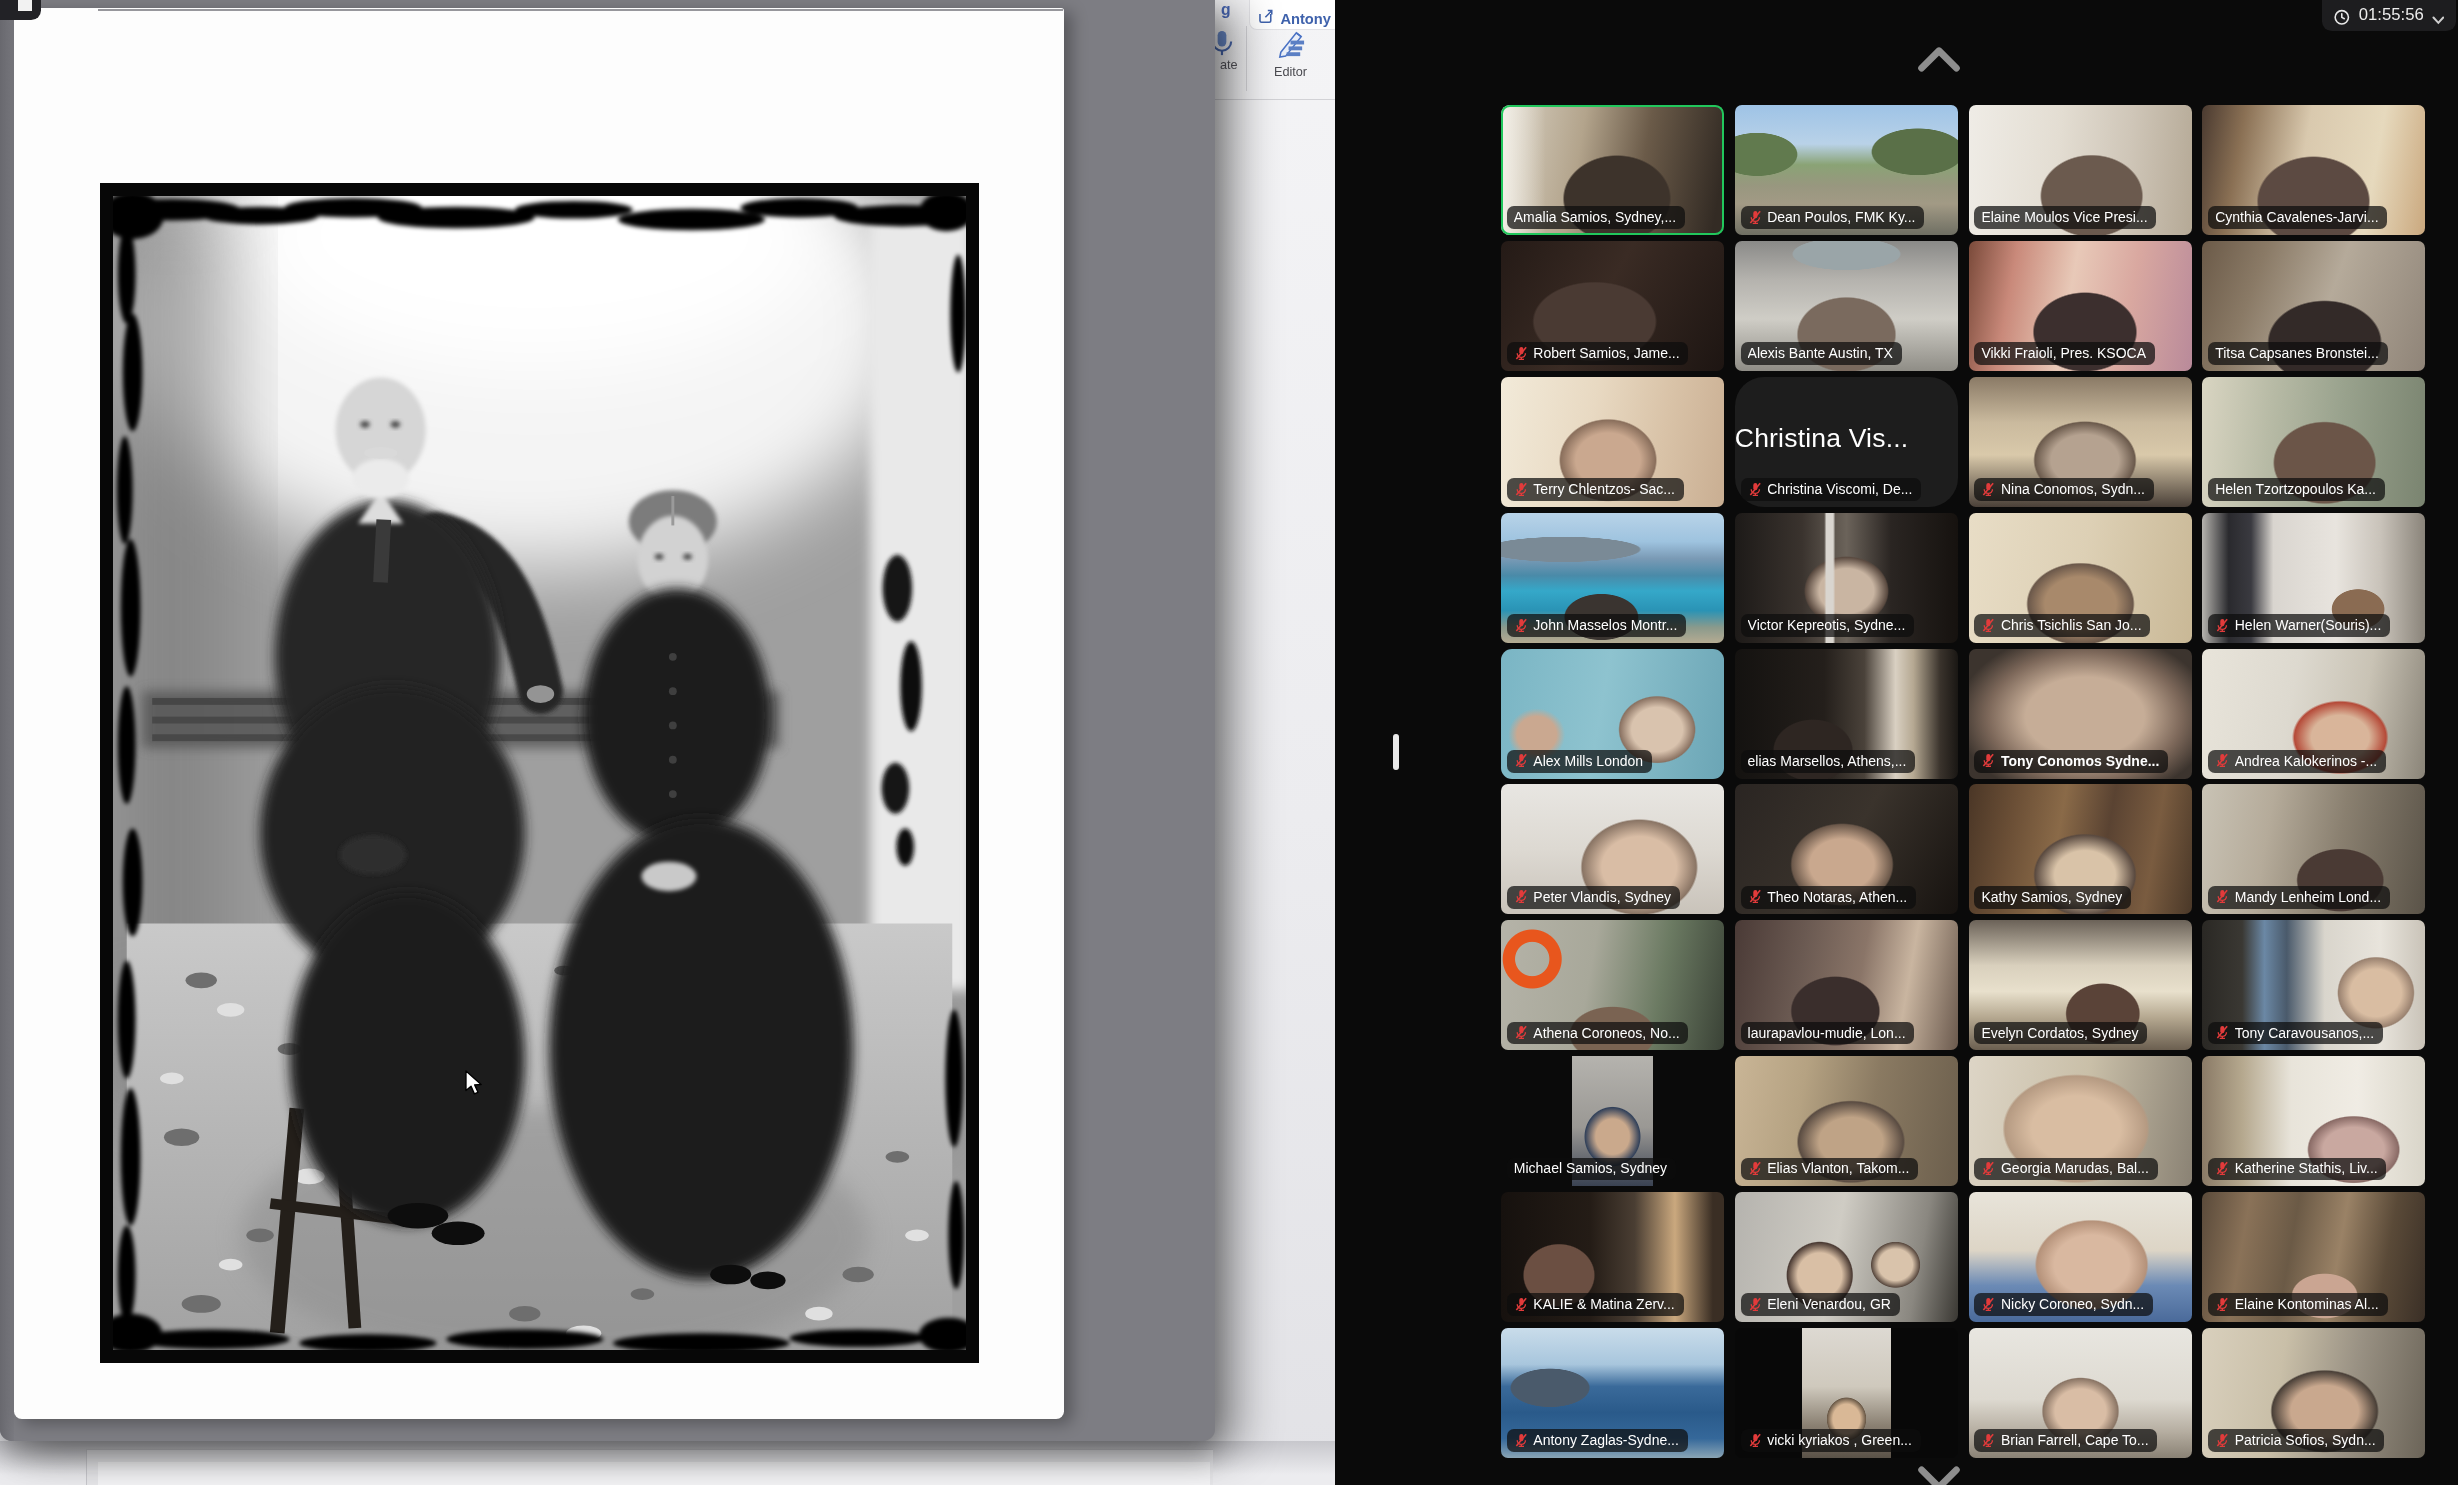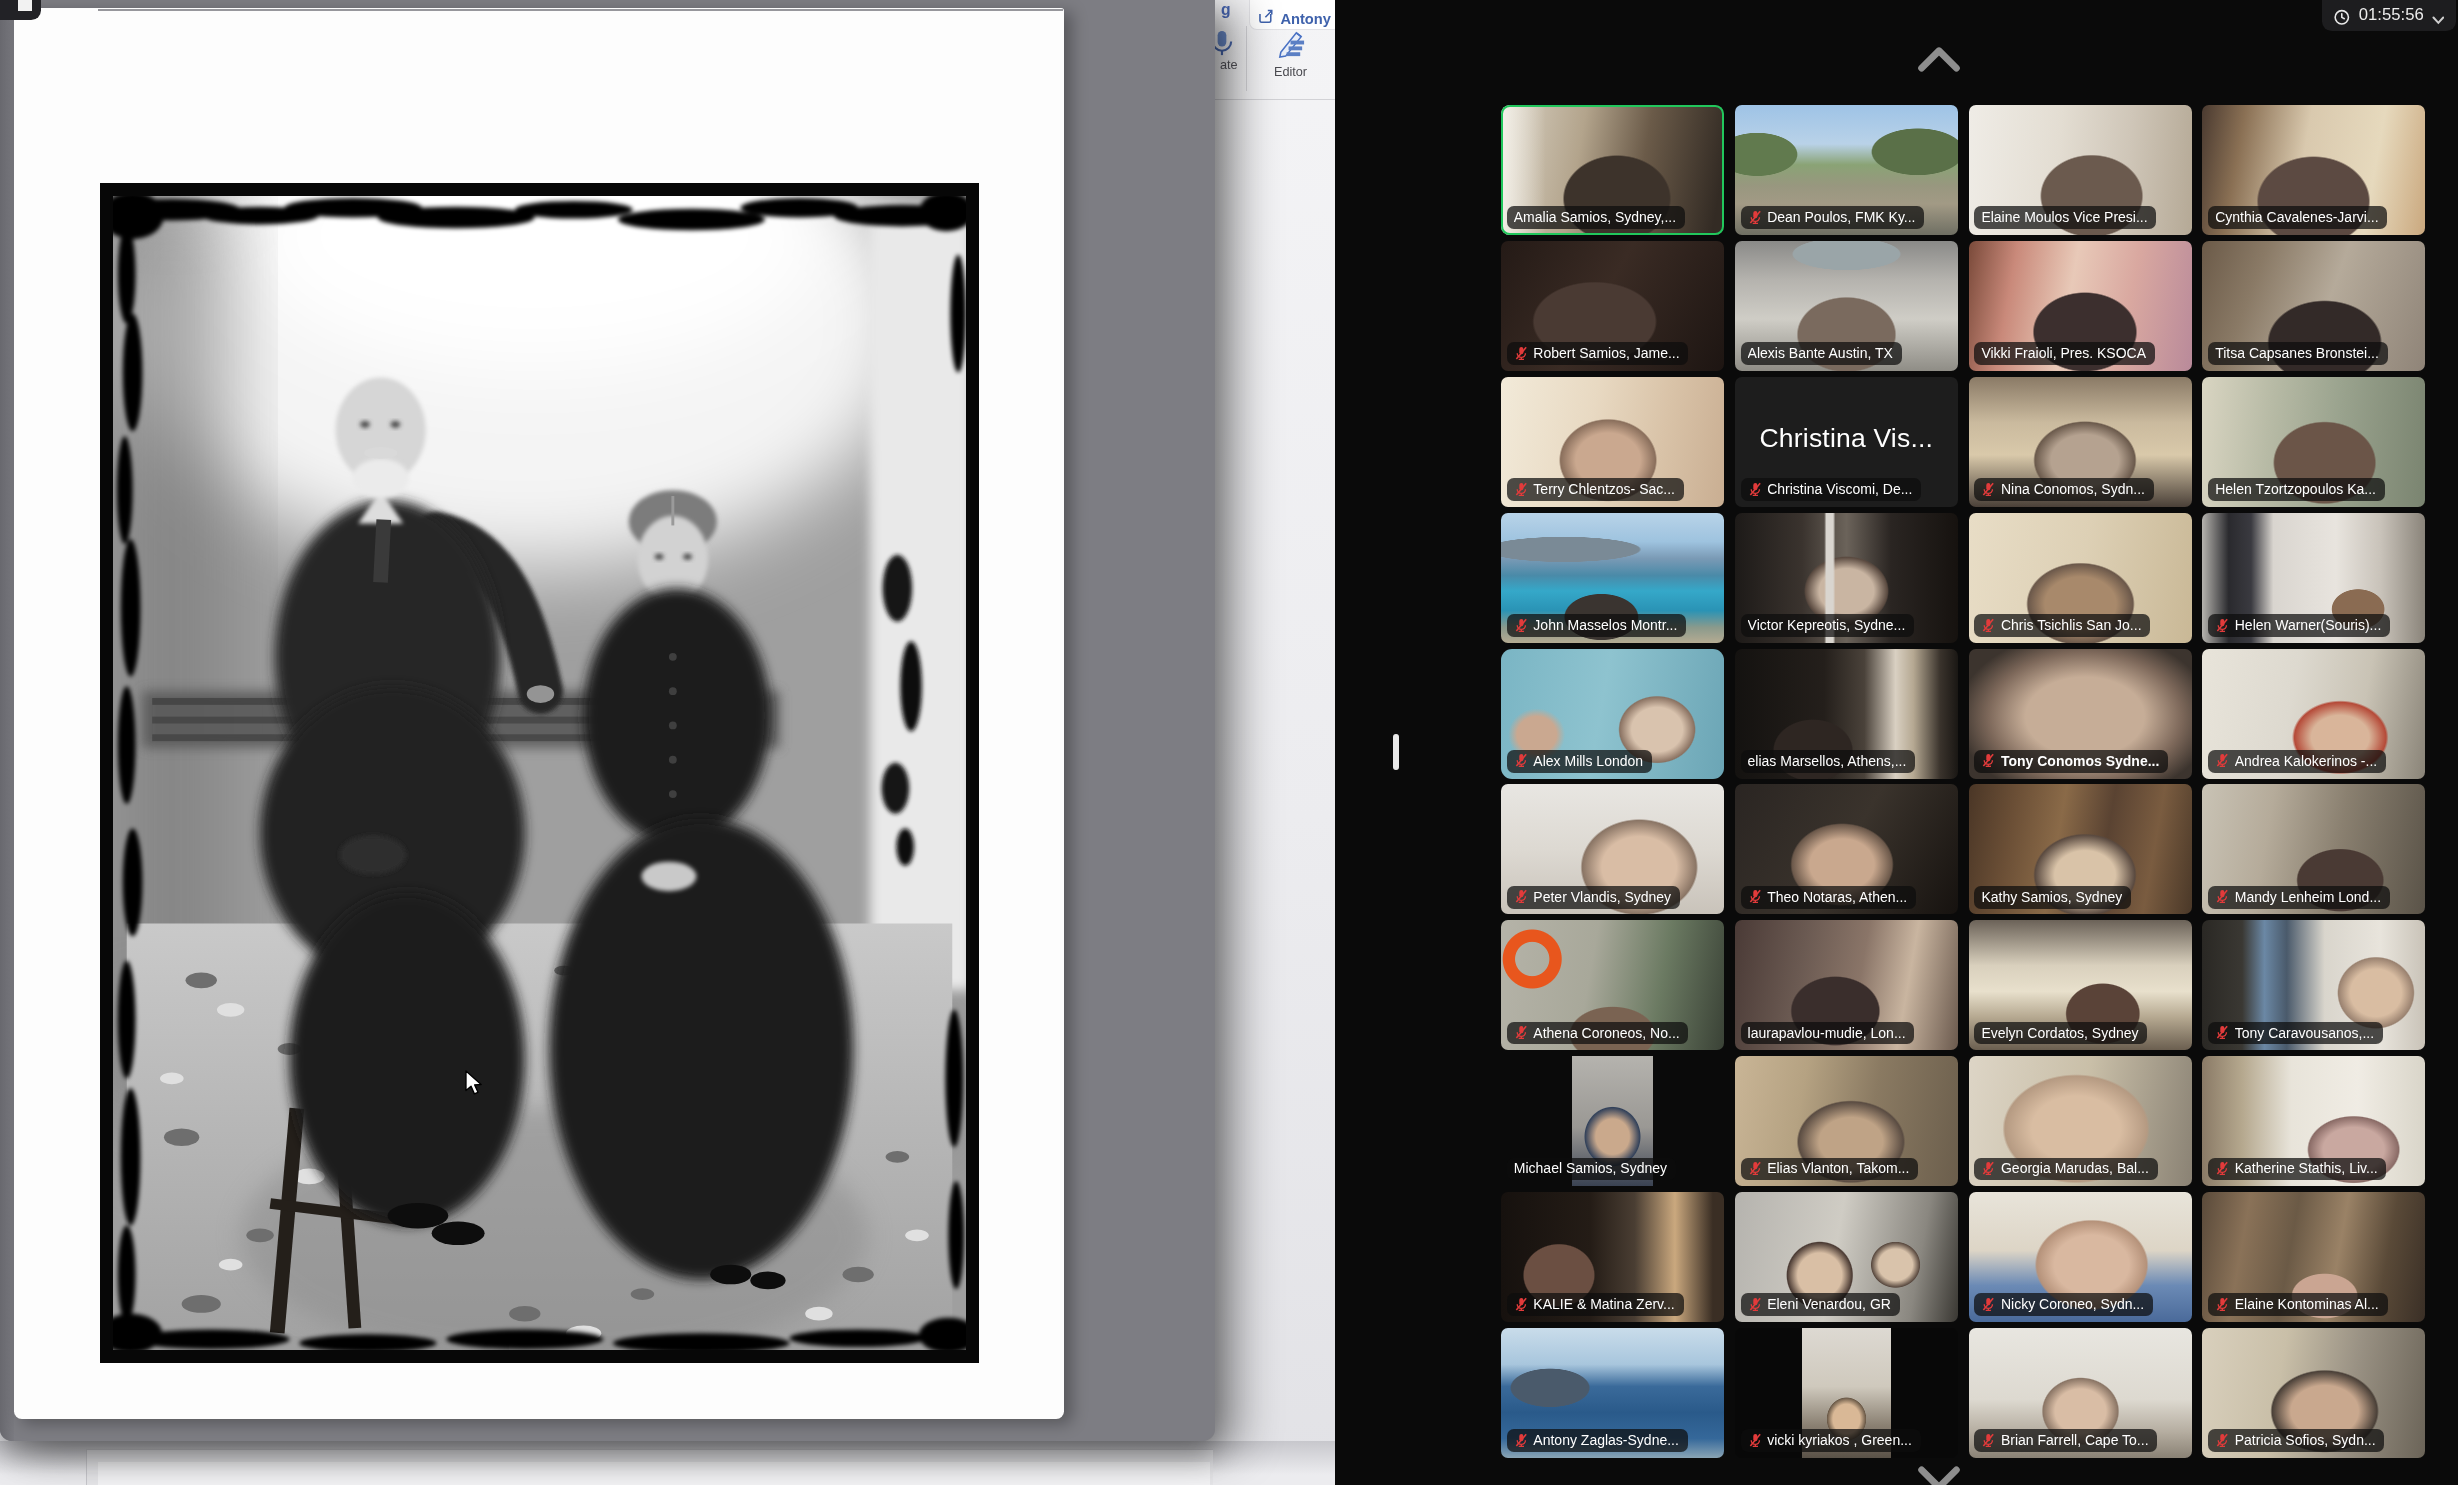--- a/index.html
+++ b/index.html
@@ -50,21 +50,21 @@
 
   
   .panel{position:absolute;left:1335px;top:0;width:1207px;height:1486px;background:#0a0a0a;}
   .pill-top{position:absolute;top:-11.8px;height:37px;background:#1d1d1f;border-radius:9.8px;
             display:flex;align-items:flex-end;gap:7.8px;padding:0 11.8px 5.9px 11.8px;color:#ececec;
             font-size:16.7px;} 
   .grid{position:absolute;left:135px;top:105px;width:926px;display:grid;
         grid-template-columns:repeat(4,223px);grid-auto-rows:130px;gap:5.9px 10.8px;margin-left:31px;}
   .tile{position:relative;border-radius:6.9px;overflow:hidden;background:#161616;}
   .tile.active{outline:2.9px solid #21c75c;outline-offset:-2.9px;border-radius:8.8px;}
-  .tile.novideo{display:flex;align-items:center;justify-content:center;background:#1d1d1d;}
+  .tile.novideo{display:flex;align-items:center;background:#1d1d1d;border-radius:29px;}
   .bigname{color:#fff;font-size:26.5px;letter-spacing:0.2px;margin-top:-5.9px;}
   .pill{position:absolute;left:5.9px;bottom:5.9px;max-width:calc(100% - 15.7px);
         display:inline-flex;align-items:center;gap:4.9px;background:rgba(13,13,13,.72);
         border-radius:6.9px;padding:2.9px 8.8px 3.9px 6.9px;color:#fff;font-size:14px;white-space:nowrap;
         overflow:hidden;}
   .pill .nm{overflow:hidden;text-overflow:clip;}
   .mic{display:inline-flex;flex:none;}
   .chev{position:absolute;left:50%;transform:translateX(-50%);}
   .divider-handle{position:absolute;left:58px;top:734px;width:5.9px;height:36px;border-radius:2.9px;
                   background:#e9e9e9;}

